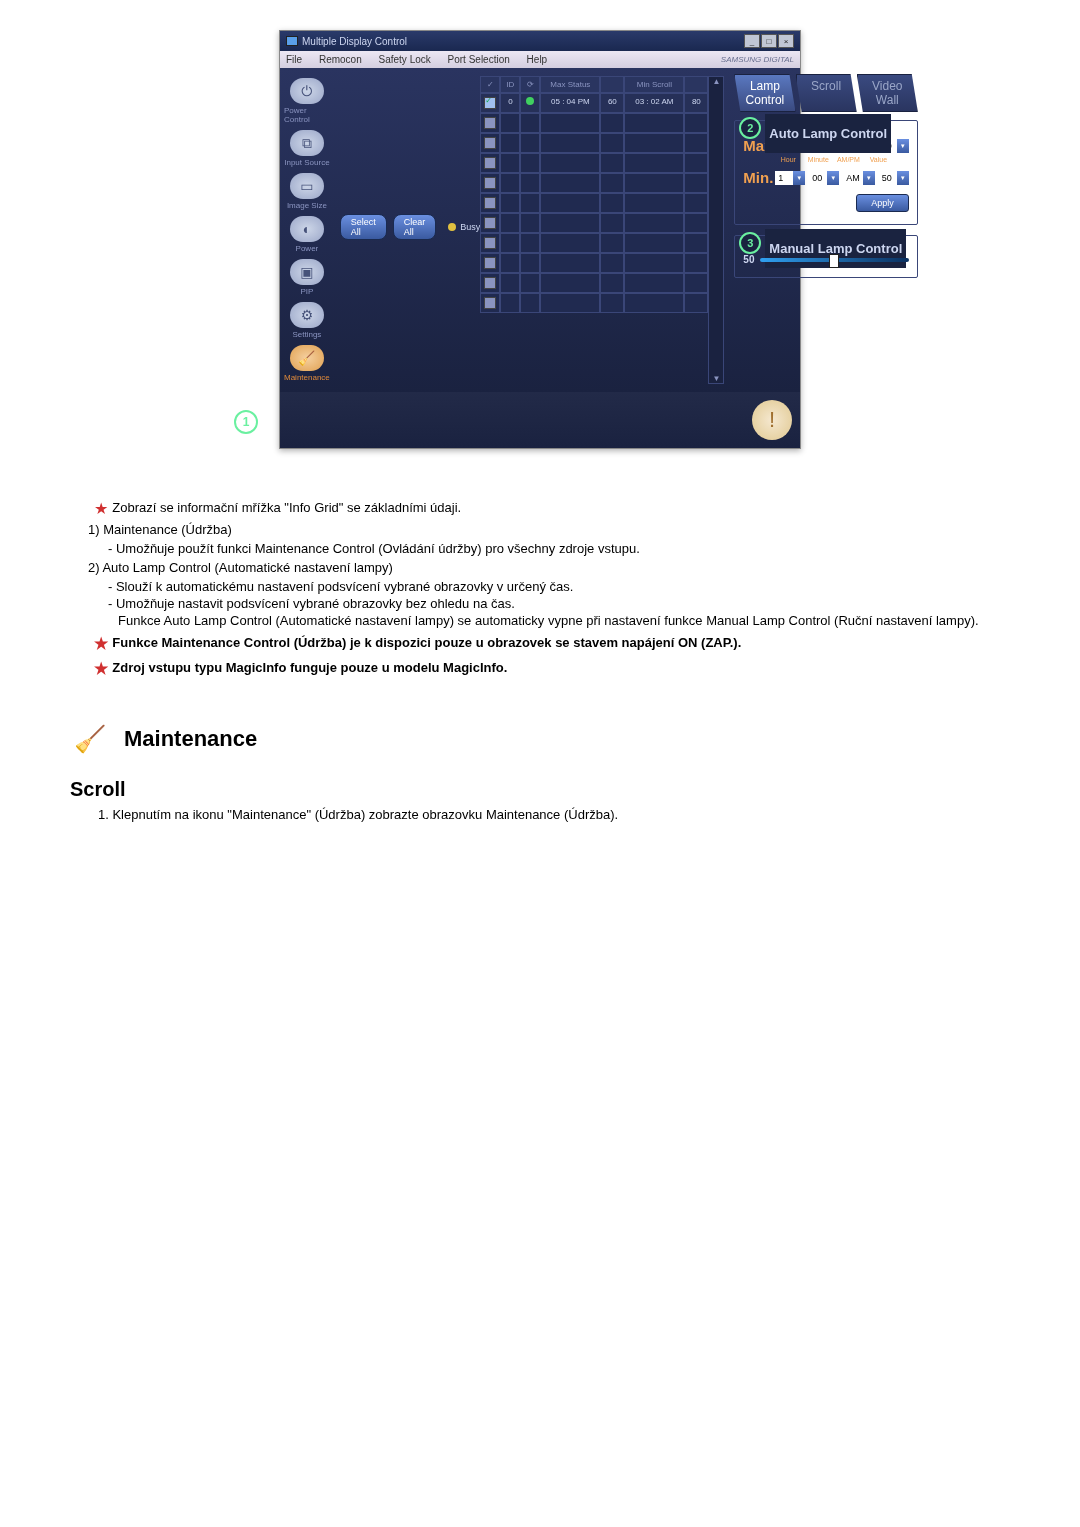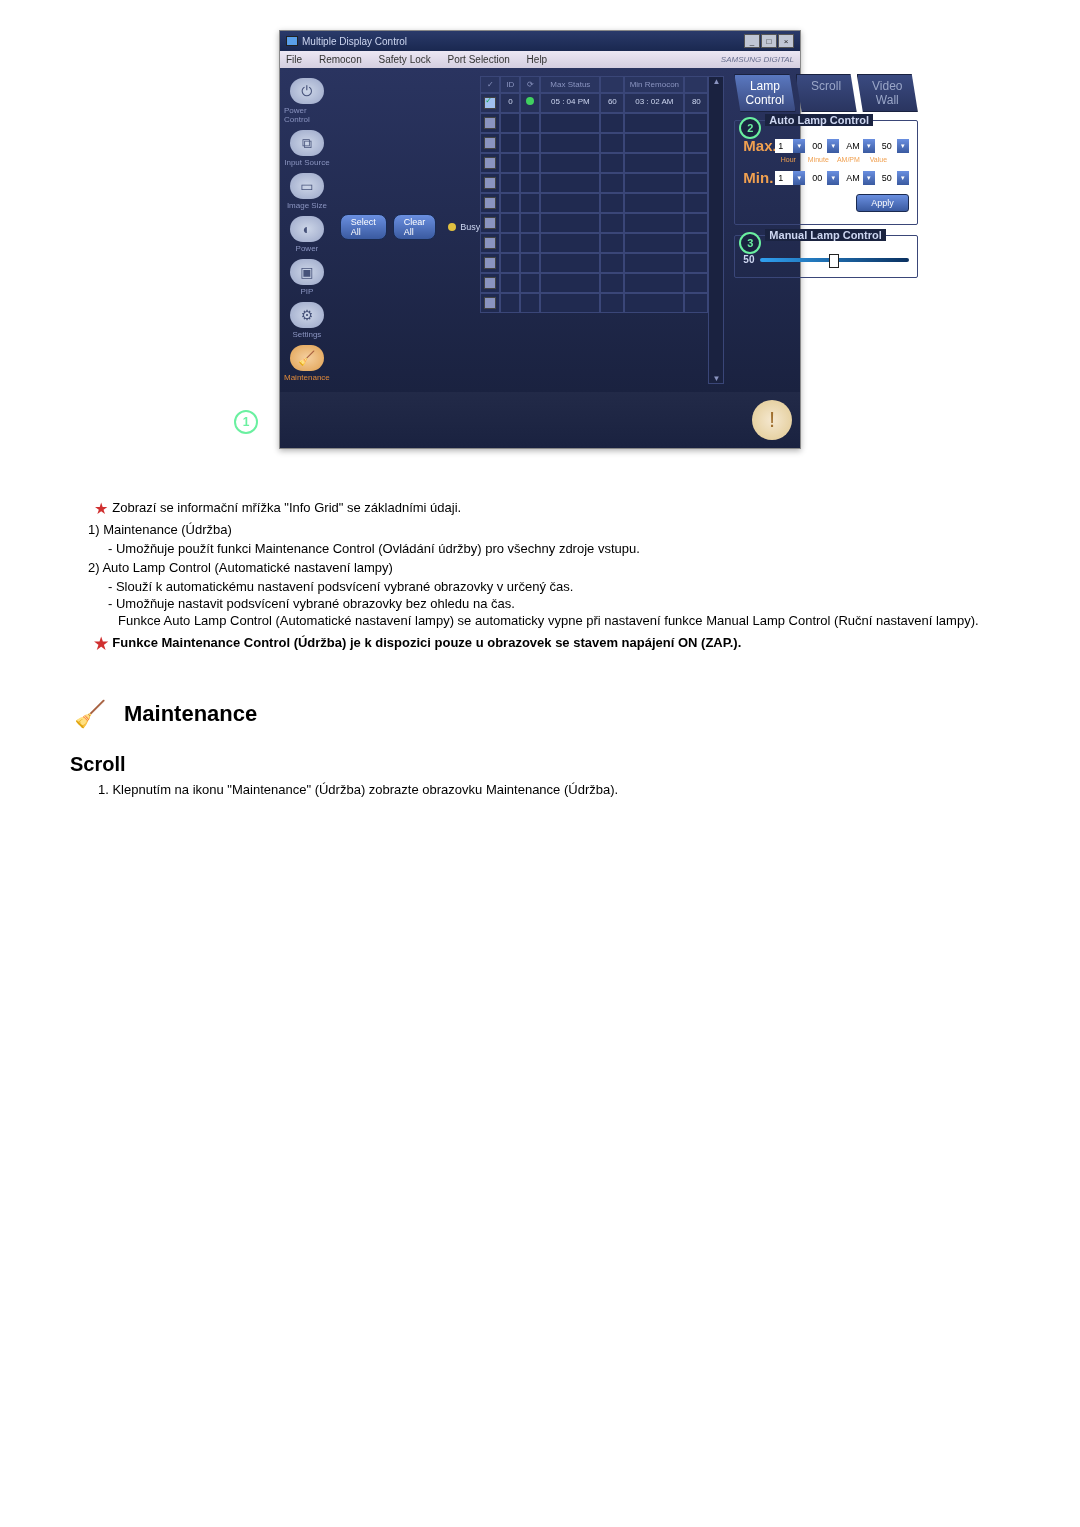--- a/index.html
+++ b/index.html
@@ -118,21 +118,21 @@
     border:1px solid #1a2240; position:relative;
     clip-path: polygon(0 0, 90% 0, 100% 100%, 10% 100%);
   }
   .tab.active { background:linear-gradient(#5a78c0, #3a4a80); color:#fff; }
   .section-box {
     border:1px solid #3a4678; border-radius:2px; padding:10px 8px 12px 8px;
     margin-bottom:10px; position:relative;
   }
   .section-title {
     position:absolute; top:-7px; left:30px; background:#1a2340;
-    padding:0 4px; color:#cdd6f0; font-size:11px; font-weight:bold;
+    padding:12px 4px; color:#cdd6f0; font-size:13px; font-weight:bold;
   }
   .num-circ {
     width:18px; height:18px; border-radius:50%; border:2px solid #6af0a0;
     color:#6af0a0; display:inline-flex; align-items:center; justify-content:center;
     font-size:11px; font-weight:bold; position:absolute; top:-4px; left:4px;
     background:#1a2340;
   }
   .ctl-row { display:flex; align-items:center; gap:4px; margin-top:6px; }
   .ctl-row label { color:#f0a050; font-weight:bold; font-size:15px; width:28px; }
   .sel {
@@ -266,21 +266,21 @@
       </div>
 
       <div class="grid-scroll">
         <div class="grid-table">
           <div class="grid-row-head">
             <div>✓</div>
             <div>ID</div>
             <div>⟳</div>
             <div>Max Status</div>
             <div></div>
-            <div>Min Remocon</div>
+            <div>Min Scroll</div>
             <div></div>
           </div>
           <div class="grid-row first">
             <div>
                   <div class="chk on"></div>
                 </div>
             <div>0</div>
             <div>
                   <div class="status-dot"></div>
                 </div>
@@ -494,20 +494,21 @@
   <div class="lv2">- Umožňuje použít funkci Maintenance Control (Ovládání údržby) pro všechny zdroje vstupu.</div>
 
   <div class="lv1">2) Auto Lamp Control (Automatické nastavení lampy)</div>
   <div class="lv2">- Slouží k automatickému nastavení podsvícení vybrané obrazovky v určený čas.</div>
 
   <div class="lv2">- Umožňuje nastavit podsvícení vybrané obrazovky bez ohledu na čas.</div>
   <div class="lv2" style="text-indent:0">Funkce Auto Lamp Control (Automatické nastavení lampy) se automaticky vypne při nastavení funkce Manual Lamp Control (Ruční nastavení lampy).</div>
 </div>
 
 <div class="doc-bold"><span class="star">★</span><span>Funkce Maintenance Control (Údržba) je k dispozici pouze u obrazovek se stavem napájení ON (ZAP.).</span></div>
+<div class="doc-bold"><span class="star">★</span><span>Zdroj vstupu typu MagicInfo funguje pouze u modelu MagicInfo.</span></div>
 
 <div class="section-heading">
   <div class="maint-icon">🧹</div>
   <h2>Maintenance</h2>
 </div>
 
 <div class="subheading">Scroll</div>
 <div class="numlist">1.  Klepnutím na ikonu "Maintenance" (Údržba) zobrazte obrazovku Maintenance (Údržba).</div>
 
 </div>

